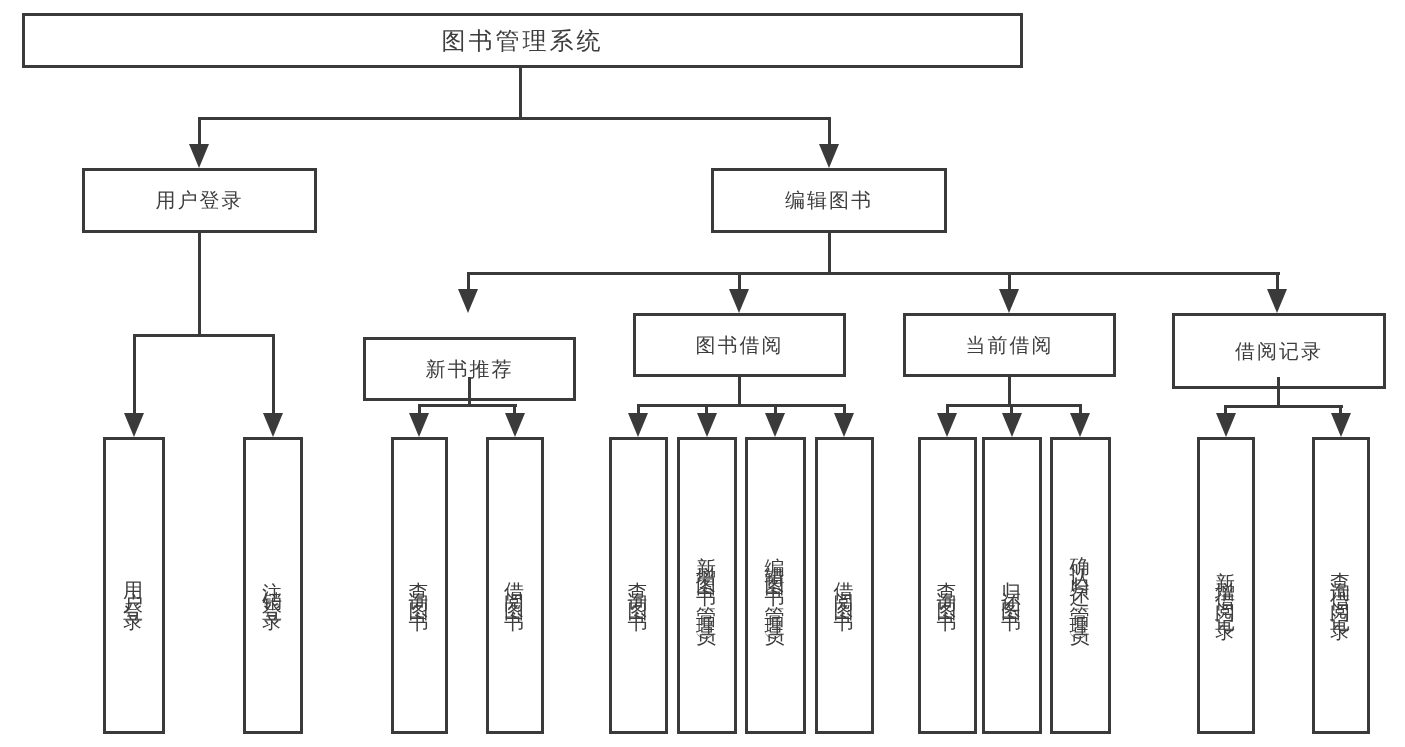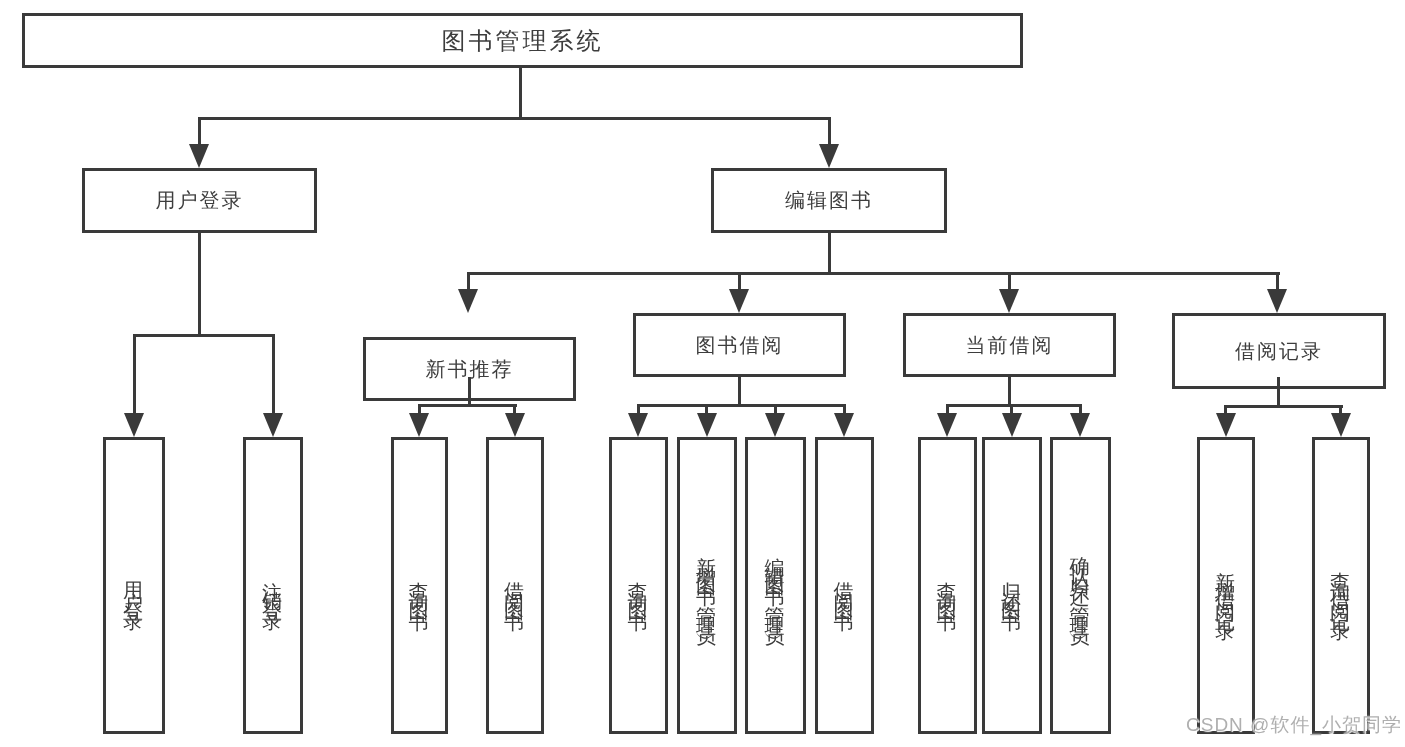--- a/index.html
+++ b/index.html
@@ -150,15 +150,14 @@
   <div class="vbox" style="left:745px; width:61px;">编辑图书（管理员）</div>
   <div class="vbox" style="left:815px; width:59px;">借阅图书</div>
 
   <div class="vbox" style="left:918px; width:59px;">查询图书</div>
   <div class="vbox" style="left:982px; width:60px;">归还图书</div>
   <div class="vbox" style="left:1050px; width:61px;">确认归还（管理员）</div>
 
   <div class="vbox" style="left:1197px; width:58px;">新增借阅记录</div>
   <div class="vbox" style="left:1312px; width:58px;">查询借阅记录</div>
 
-  <span class="watermark">CSDN @软件_小贺同学</span>
 
 </div>
 
 </body></html>

